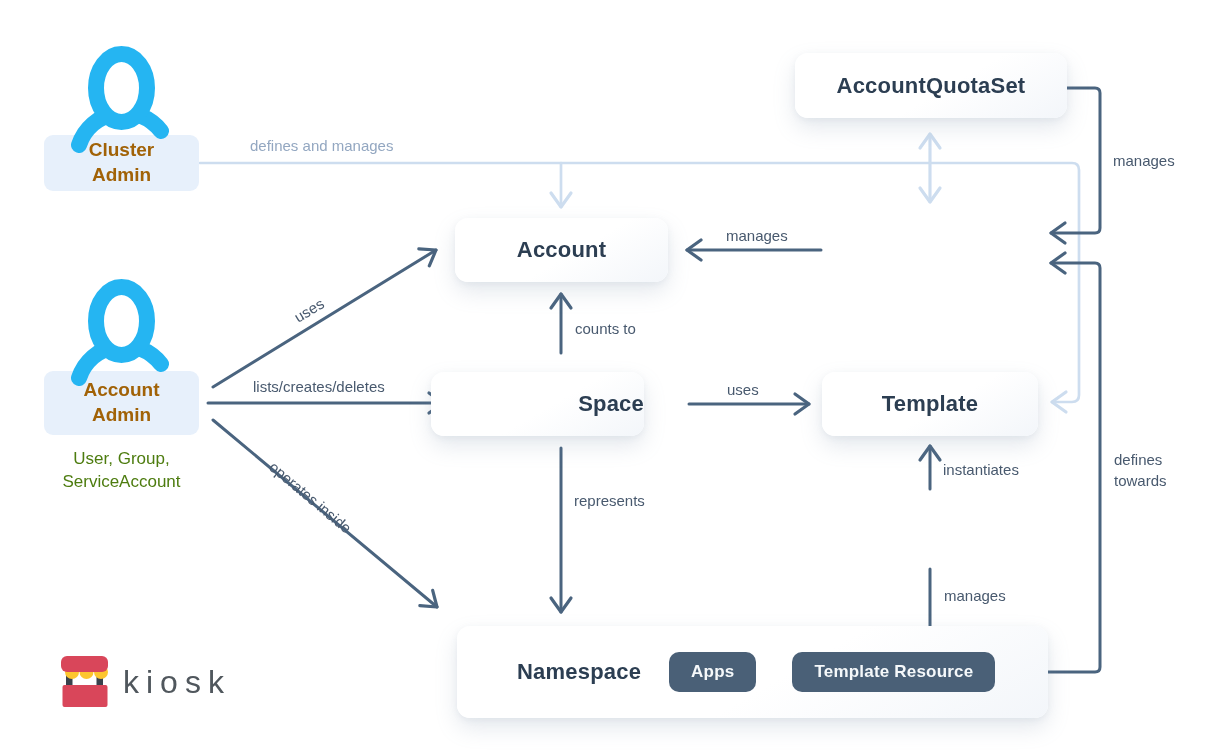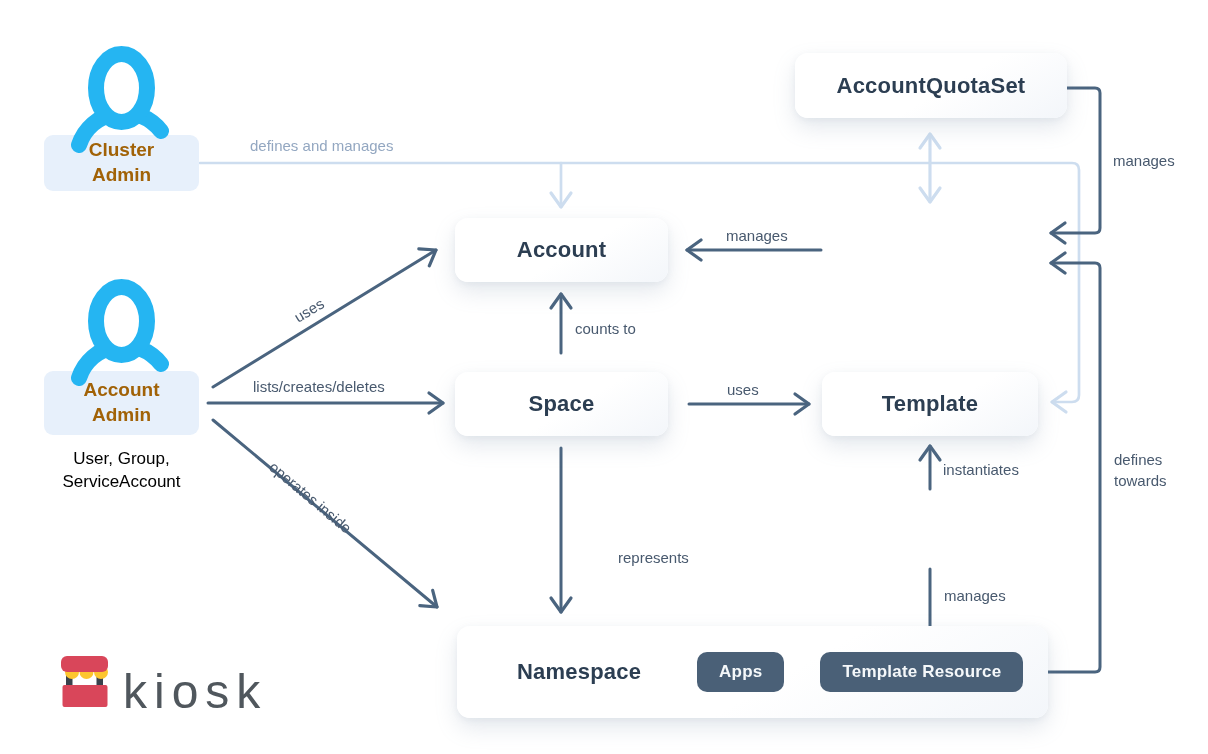--- a/index.html
+++ b/index.html
@@ -14,70 +14,70 @@
     display:flex; align-items:center; justify-content:center;
     background:linear-gradient(150deg,#ffffff 55%, #f3f6fa 100%);
     border-radius:13px;
     box-shadow:0 10px 22px rgba(125,145,170,.20), 0 2px 6px rgba(125,145,170,.10);
     color:#2c3e52; font-size:22px; font-weight:600; letter-spacing:.2px;
     white-space:nowrap;
   }
   .node-account-quota-set { left:795px; top:53px;  width:272px; height:65px; }
   .node-account           { left:455px; top:218px; width:213px; height:64px; }
   .node-account-quota     { left:823px; top:218px; width:214px; height:64px; }
-  .node-space             { left:455px; top:372px; width:213px; height:64px; }
+  .node-space             { left:431px; top:372px; width:213px; height:64px;justify-content:flex-end; }
   .node-template          { left:822px; top:372px; width:216px; height:64px; }
   .node-template-instance { left:793px; top:498px; width:274px; height:64px; }
   .node-namespace         { left:457px; top:626px; width:591px; height:92px;
                             justify-content:flex-start; padding-left:60px; box-sizing:border-box; }
   .badge {
     height:40px; border-radius:10px; background:#4a6077; color:#f5f8fa;
     font-size:17px; font-weight:600; display:flex; align-items:center;
     justify-content:center; padding:0 22px; white-space:nowrap;
   }
-  .badge-apps { margin-left:56px;text-align:center; }
+  .badge-apps { margin-left:28px;text-align:center; }
   .badge-tr   { margin-left:36px; }
 
   .actor-box {
     position:absolute; z-index:2; left:44px; width:155px;
     background:#e7f0fb; border-radius:9px;
     display:flex; flex-direction:column; align-items:center; justify-content:center;
     color:#a16207; font-size:19px; font-weight:600; line-height:1.3; text-align:center;
   }
   .actor-cluster-admin { top:135px; height:56px; }
   .actor-account-user  { top:371px; height:64px; }
   .actor-icon { position:absolute; left:58px; z-index:3; }
   .icon-cluster-admin { top:28px; }
   .icon-account-user  { top:261px; }
   .actor-subtitle {
     position:absolute; z-index:2; left:14px; top:447px; width:215px;
-    text-align:center; color:#000000; font-size:17px; line-height:1.38;
+    text-align:center; color:#4d7c0f; font-size:17px; line-height:1.38;
   }
 
   .edge-label {
     position:absolute; z-index:2; font-size:15px; color:#48596e; white-space:nowrap;
   }
   .edge-label.muted { color:#93a7c1; }
   .rot-uses    { left:291px; top:311px; transform:rotate(-31deg); transform-origin:0 0; }
   .rot-operate { left:277px; top:458px; transform:rotate(40deg);  transform-origin:0 0; }
   .lbl-defines      { left:250px;  top:137px; }
   .lbl-manages-q    { left:1113px; top:152px; }
   .lbl-limits       { left:726px;  top:227px; }
   .lbl-belongs      { left:575px;  top:320px; }
   .lbl-lists        { left:253px;  top:378px; }
   .lbl-uses-t       { left:727px;  top:381px; }
   .lbl-counts       { left:1114px; top:449px; line-height:1.4; }
   .lbl-instantiates { left:943px;  top:461px; }
-  .lbl-represents   { left:574px;  top:549px;margin-left:44px; }
+  .lbl-represents   { left:574px;  top:492px; }
   .lbl-manages-r    { left:944px;  top:587px; }
 
   .logo-icon { position:absolute; left:61px; top:656px; z-index:2; }
   .logo-text {
     position:absolute; left:123px; top:664px; z-index:2;
-    font-size:48px; font-weight:300; letter-spacing:7px; color:#50575d;
+    font-size:32px; font-weight:300; letter-spacing:7px; color:#50575d;
   }
 </style>
 </head>
 <body>
 
 <div class="canvas">
 
   <svg class="lines" width="1208" height="754" viewBox="0 0 1208 754">
     <defs>
       <marker id="chev-dark" viewBox="0 0 22 28" refX="18" refY="14" markerWidth="22" markerHeight="28" markerUnits="userSpaceOnUse" orient="auto">

